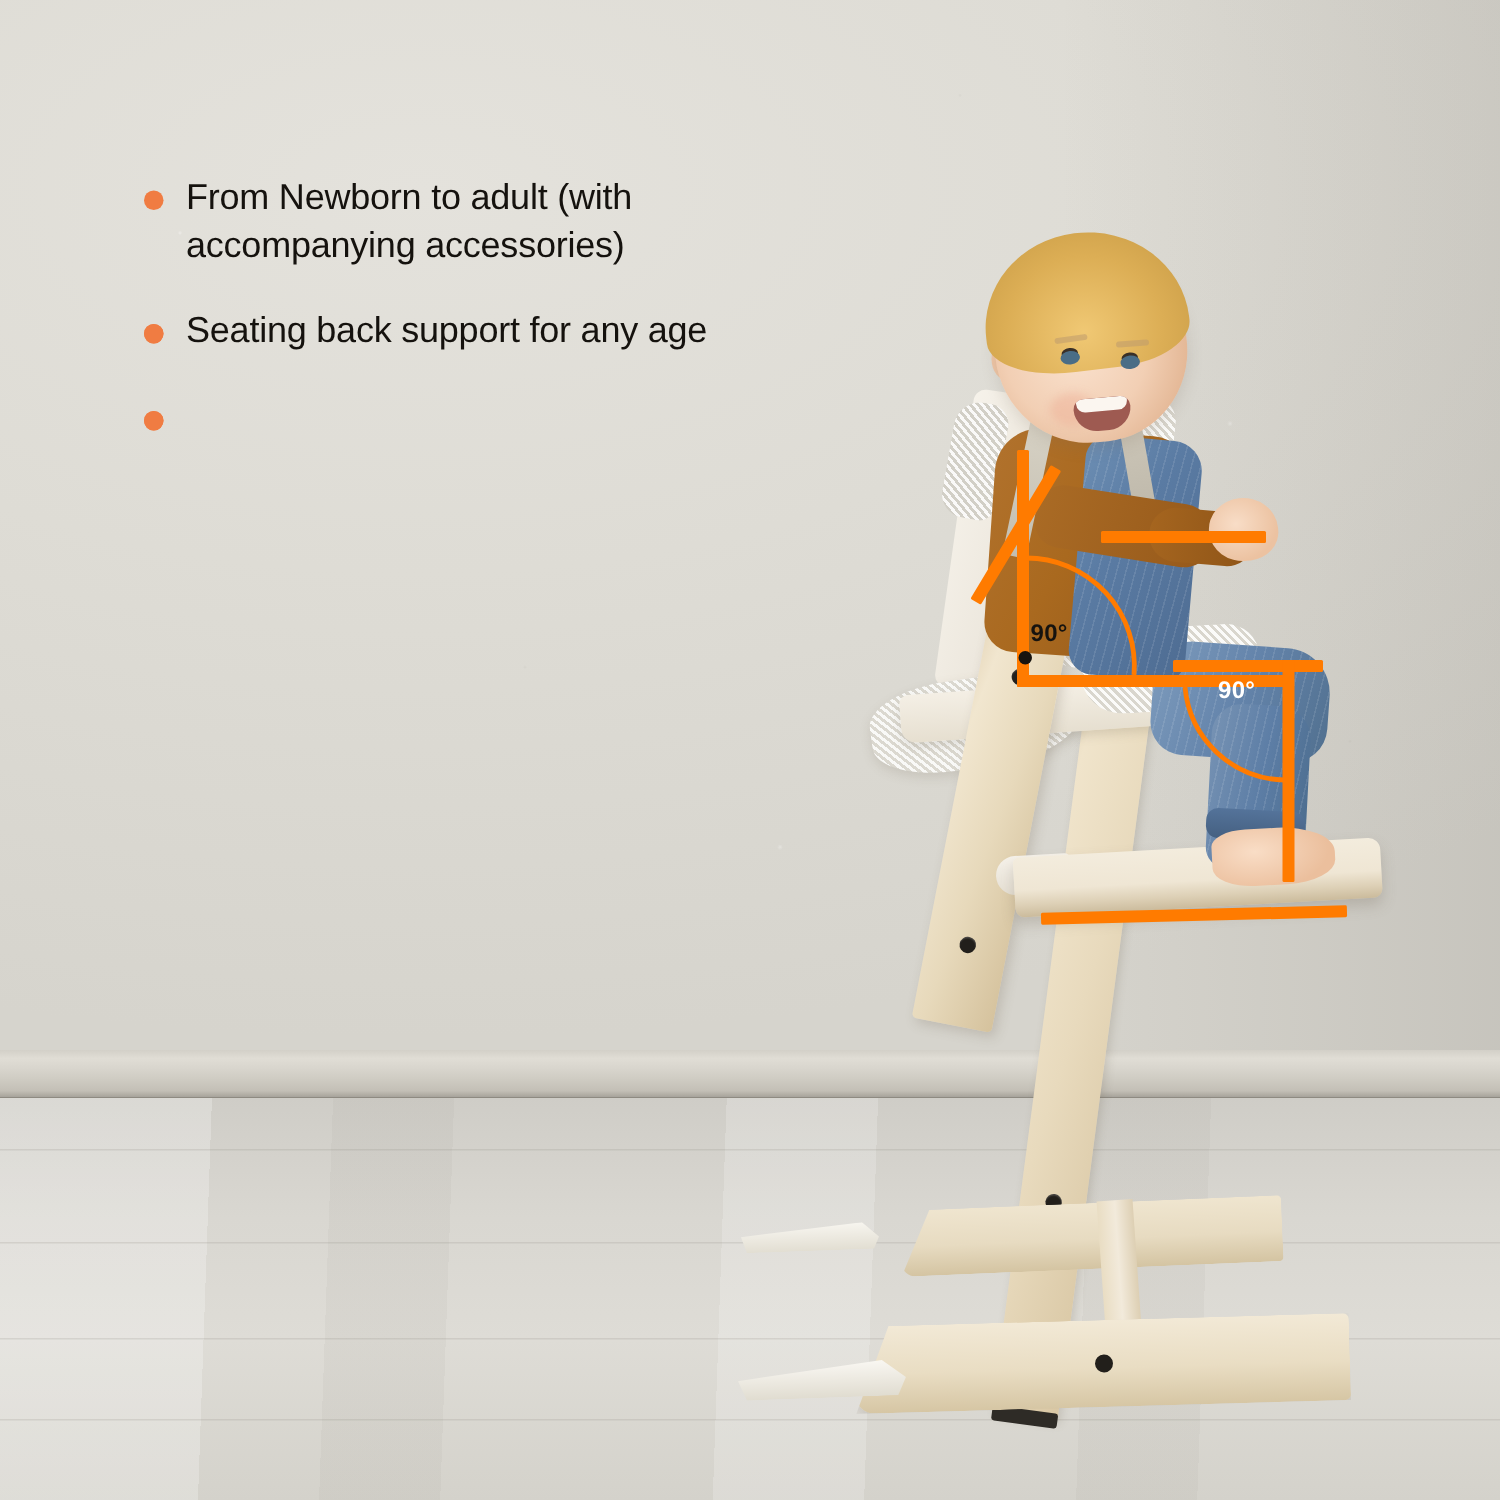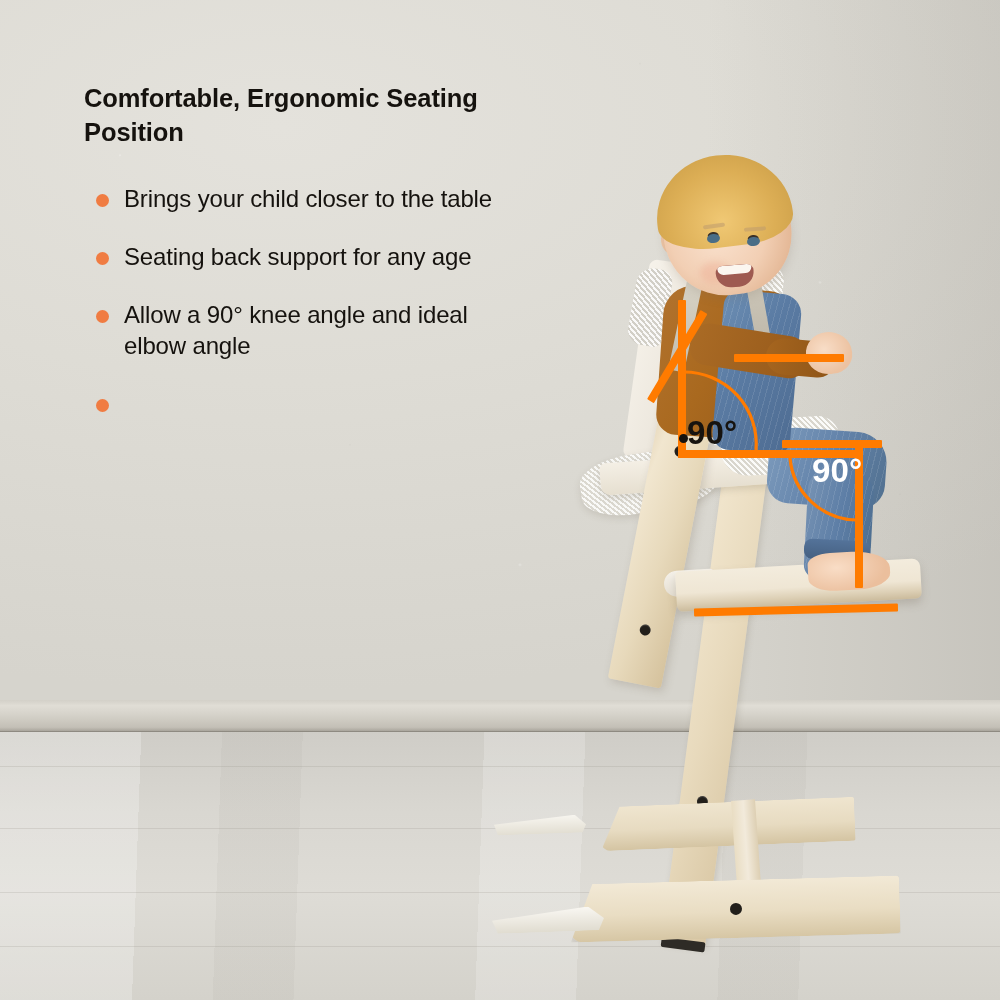--- a/index.html
+++ b/index.html
@@ -303,21 +303,21 @@
   }
 
   
   .annot { position:absolute; inset:0; pointer-events:none; }
   .ob { position:absolute; background:#ff7b00; border-radius:1px; }
 
   .deg-label {
     position:absolute;
     font-family:"Liberation Sans", sans-serif;
     font-weight:700;
-    font-size:33px;
+    font-size:16px;
     letter-spacing:.2px;
   }
   .deg-dark { color:#16130f; }
   .deg-white { color:#ffffff; }
 
   
   .panel { position:absolute; left:84px; top:82px; width:470px; }
   .headline {
     font-size:25.5px; font-weight:700; color:#15120e;
     line-height:1.32; letter-spacing:-.1px;
@@ -441,32 +441,33 @@
     <svg style="position:absolute; left:790px; top:444px; width:80px; height:80px; overflow:visible;">
       <path d="M 0 14 A 68 68 0 0 0 66 76" fill="none" stroke="#ff7b00" stroke-width="3.2"></path>
     </svg>
     <div class="deg-label deg-white" style="left:812px; top:452px;">90°</div>
 
     <div class="ob" style="left:694px; top:606px; width:204px; height:8px; transform:rotate(-1.4deg);"></div>
   </div>
 </div>
 
 <div class="panel">
-  <div class="headline">Comfortable, Ergonomic Seating Position</div>
 
   <ul class="bullets">
     <li>
       <span class="marker"></span>
-      <span>Brings your child closer to the table</span>
+      <span>From Newborn to adult (with accompanying accessories)</span>
+    </li>
+    <li>
+      <span class="marker"></span>
     </li>
     <li>
       <span class="marker"></span>
       <span>Seating back support for any age</span>
     </li>
     <li>
       <span class="marker"></span>
-      <span>Allow a 90° knee angle and ideal elbow angle</span>
     </li>
     <li>
       <span class="marker"></span>
     </li>
   </ul>
 </div>
 
 </body></html>

